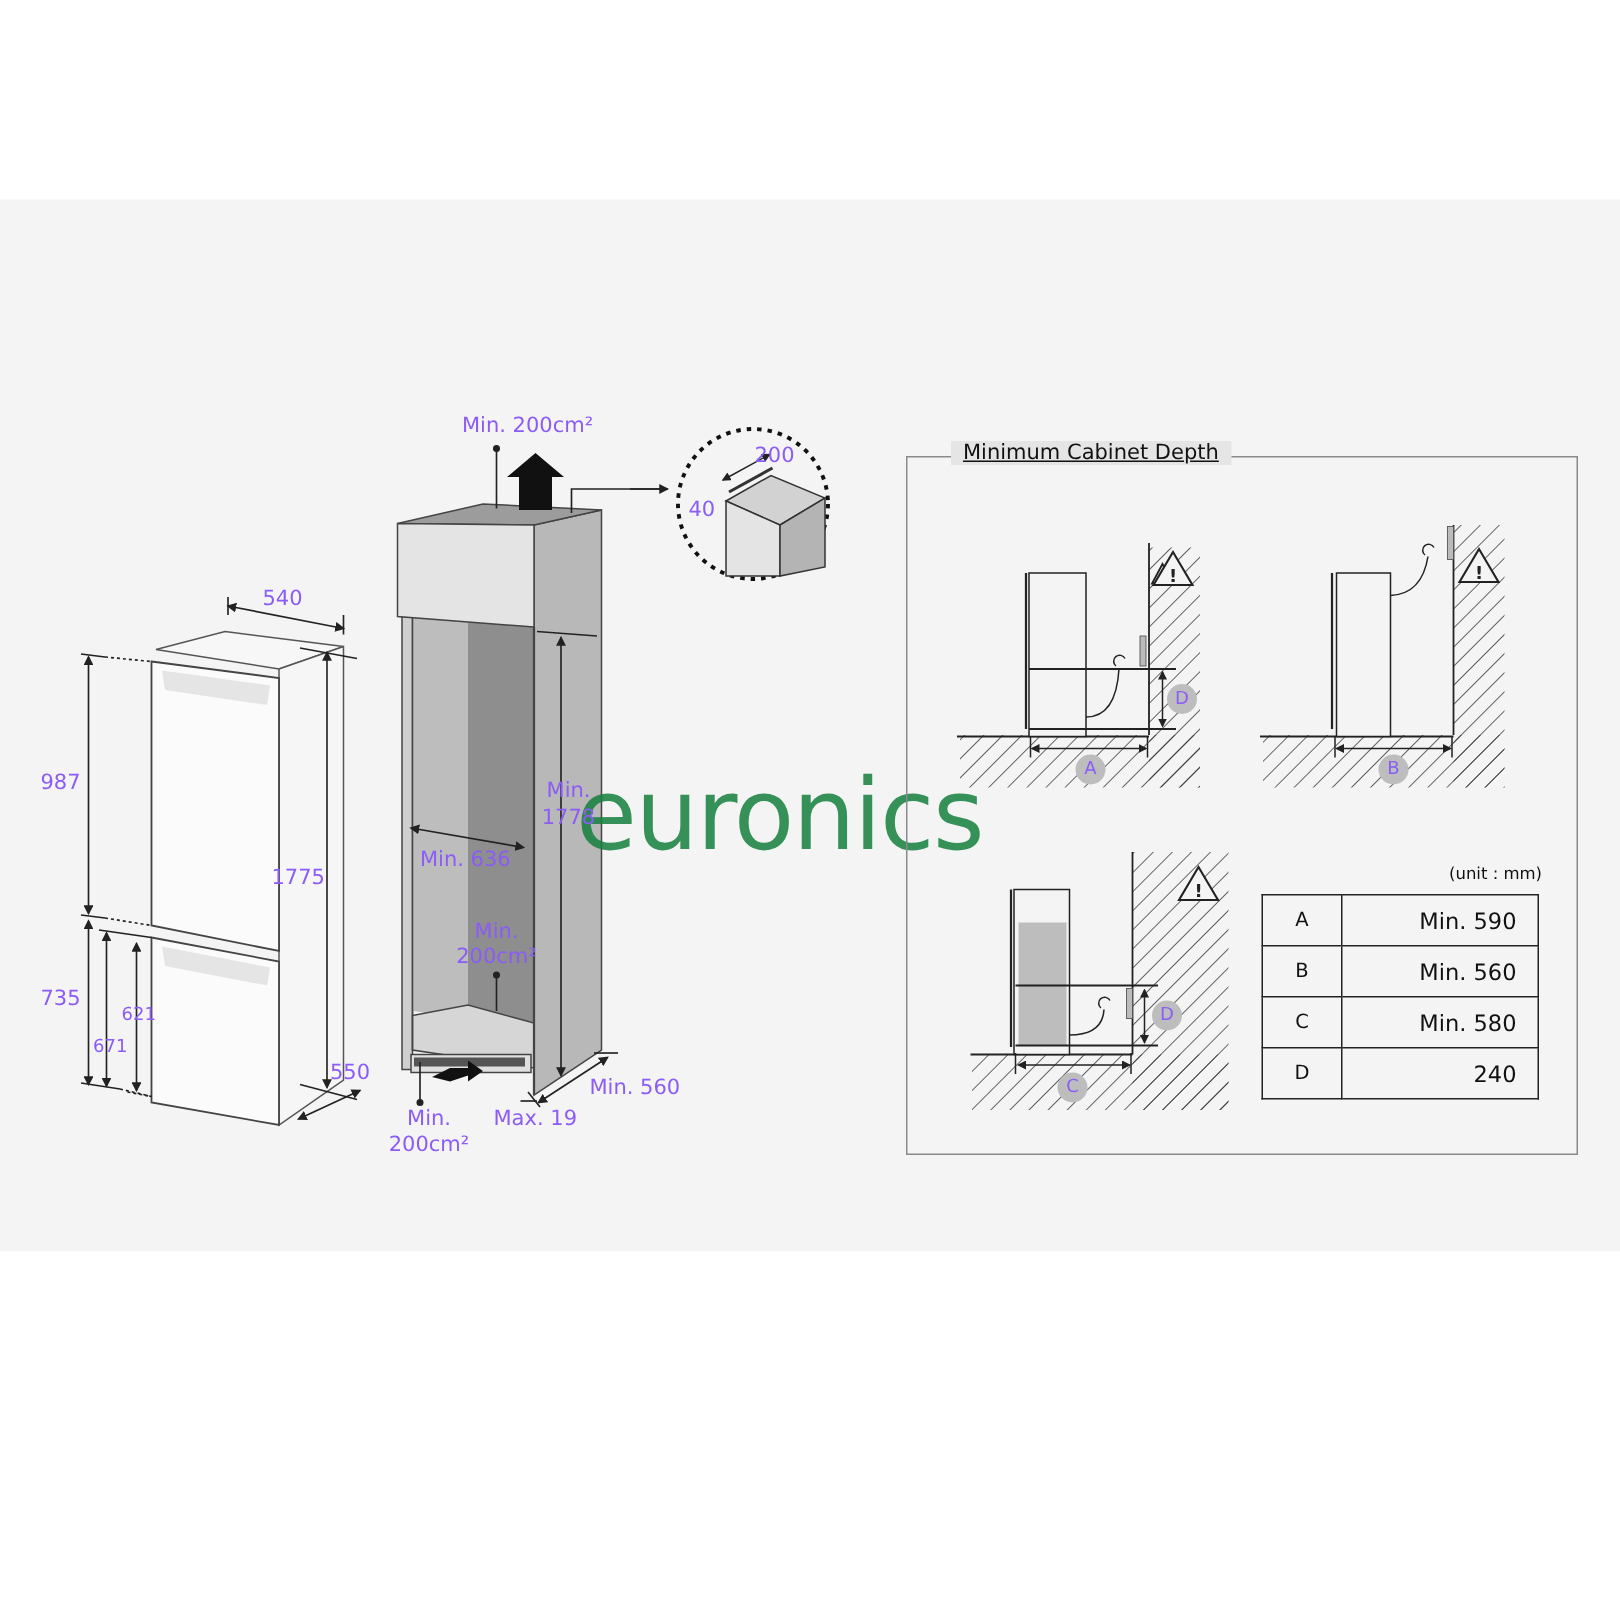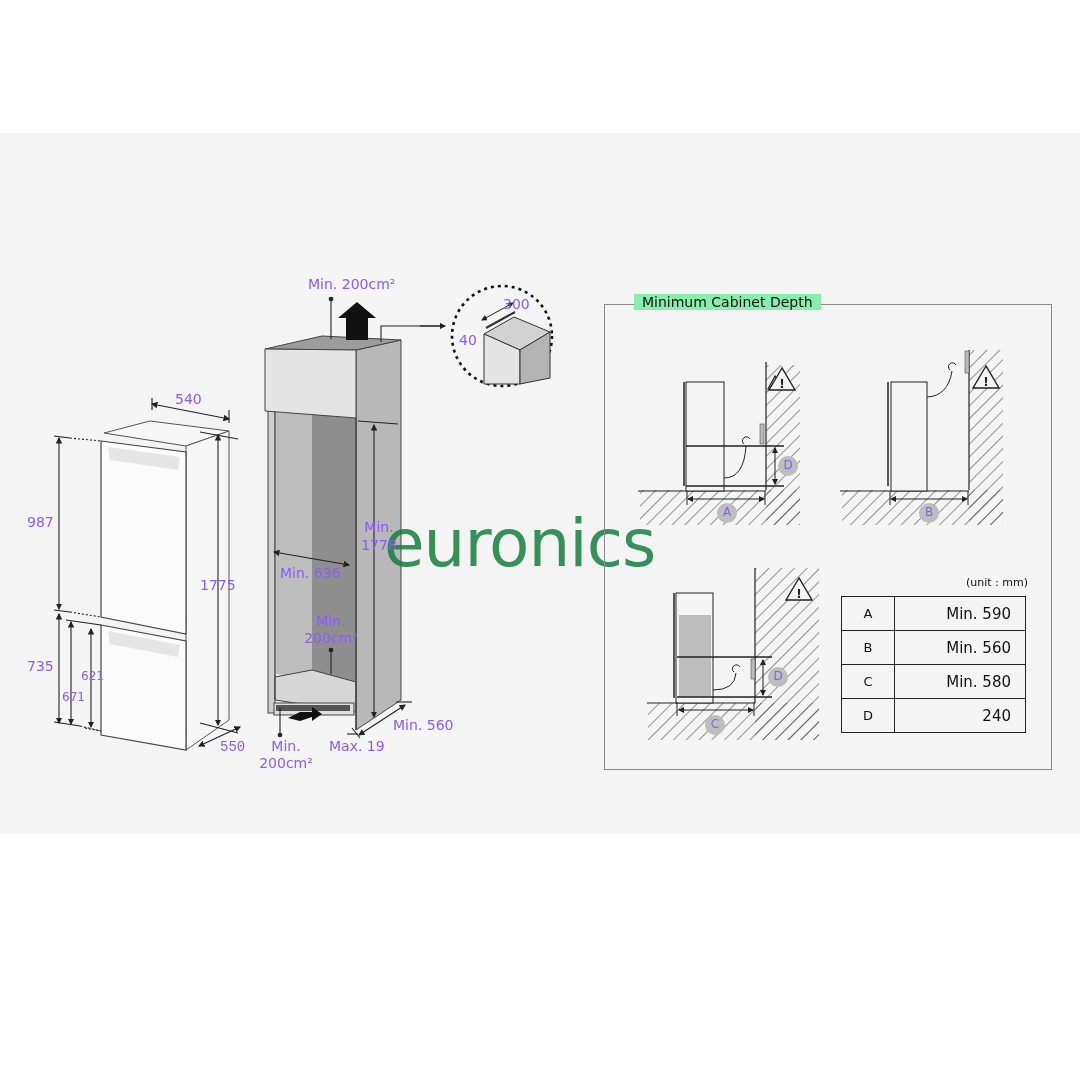--- a/index.html
+++ b/index.html
@@ -6,21 +6,21 @@
   body { width:1080px; height:1080px; background:#ffffff; position:relative; overflow:hidden;
          font-family:"DejaVu Sans", "Liberation Sans", sans-serif; color:#111; }
   .band { position:absolute; left:0; top:133px; width:1080px; height:701px; background:#f4f4f4; }
   svg.main { position:absolute; left:0; top:0; }
   .lbl { position:absolute; font-size:14px; color:#8b5cf6; white-space:nowrap; line-height:1.1; }
   .lbl.sm { font-size:12px; }
   .lbl.c { text-align:center; }
   .watermark { position:absolute; left:384px; top:505px; font-size:66px; color:#15803d; opacity:0.85;
                font-family:"DejaVu Sans", sans-serif; letter-spacing:-1px; }
   .panel { position:absolute; left:604px; top:304px; width:446px; height:464px; border:1px solid #8a8a8a; }
-  .panel-title { position:absolute; left:634px; top:294px; background:#86efac; padding:0 8px; font-size:14px; color:#111; }
+  .panel-title { position:absolute; left:634px; top:294px; background:#e5e5e5; padding:0 8px; font-size:14px; color:#111;text-decoration:underline; }
   .unit { position:absolute; left:966px; top:576px; font-size:11px; color:#111; }
   table.spec { position:absolute; left:841px; top:596px; border-collapse:collapse; width:185px; }
   table.spec td { border:1.5px solid #222; height:33px; font-size:15px; color:#111; padding:0; }
   table.spec td.k { width:52px; text-align:center; font-size:13px; }
   table.spec td.v { text-align:right; padding-right:14px; }
 </style>
 </head>
 <body>
 
 <div class="band"></div>
@@ -203,28 +203,28 @@
 <div class="lbl sm c" style="left:721px;top:506px;width:12px;">A</div>
 <div class="lbl sm c" style="left:782px;top:459px;width:12px;">D</div>
 <div class="lbl sm c" style="left:923px;top:506px;width:12px;">B</div>
 <div class="lbl sm c" style="left:709px;top:718px;width:12px;">C</div>
 <div class="lbl sm c" style="left:772px;top:670px;width:12px;">D</div>
 
 <div class="watermark">euronics</div>
 
 <div class="lbl" style="left:175px;top:392px;">540</div>
 <div class="lbl" style="left:27px;top:515px;">987</div>
-<div class="lbl" style="left:200px;top:578px;">1775</div>
+<div class="lbl" style="left:181px;top:578px;">1775</div>
 <div class="lbl" style="left:27px;top:659px;">735</div>
 <div class="lbl sm" style="left:62px;top:691px;text-align:right;">671</div>
 <div class="lbl sm" style="left:81px;top:670px;">621</div>
-<div class="lbl" style="left:220px;top:740px;font-family:Liberation Mono, monospace;">550</div>
+<div class="lbl" style="left:220px;top:708px;">550</div>
 
 <div class="lbl" style="left:308px;top:277px;">Min. 200cm²</div>
-<div class="lbl" style="left:503px;top:297px;">300</div>
+<div class="lbl" style="left:503px;top:297px;">200</div>
 <div class="lbl" style="left:459px;top:333px;">40</div>
 <div class="lbl c" style="left:360px;top:520px;width:38px;">Min.</div>
 <div class="lbl c" style="left:360px;top:538px;width:38px;">1778</div>
 <div class="lbl" style="left:280px;top:566px;">Min. 636</div>
 <div class="lbl c" style="left:296px;top:614px;width:70px;">Min.</div>
 <div class="lbl c" style="left:296px;top:631px;width:70px;">200cm²</div>
 <div class="lbl c" style="left:256px;top:739px;width:60px;">Min.</div>
 <div class="lbl c" style="left:251px;top:756px;width:70px;">200cm²</div>
 <div class="lbl" style="left:329px;top:739px;">Max. 19</div>
 <div class="lbl" style="left:393px;top:718px;">Min. 560</div>

